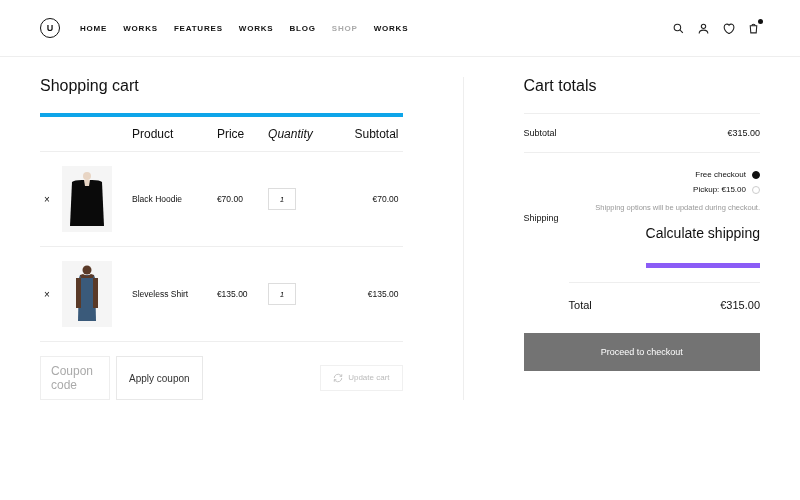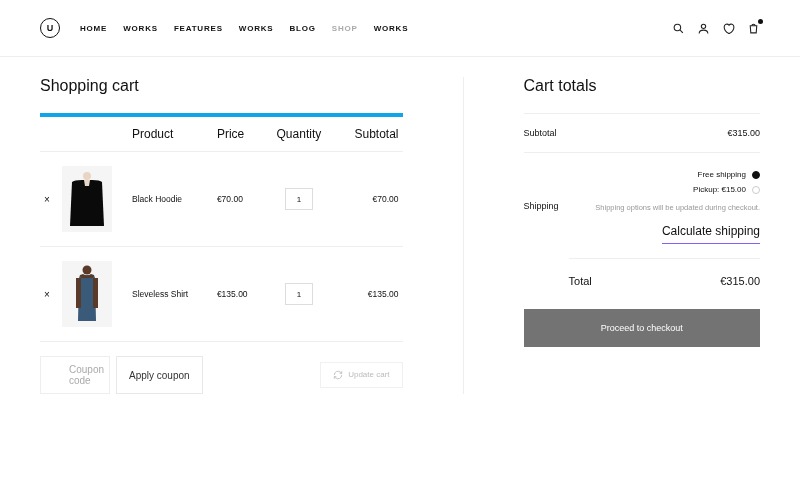--- a/index.html
+++ b/index.html
@@ -16,39 +16,39 @@
   .content { display: flex; padding: 20px 40px 40px; gap: 0; }
   .cart-section { flex: 1.15; padding-right: 60px; }
   .divider-v { width: 1px; background: #eee; }
   .totals-section { flex: 0.75; padding-left: 60px; }
   h2 { font-size: 16px; font-weight: 400; margin-bottom: 18px; }
   table { width: 100%; border-collapse: collapse; }
   th { font-size: 12px; font-weight: 500; color: #111; text-align: left; padding: 10px 4px; border-top: 4px solid #0ea5e9; }
   th:first-child, td:first-child { width: 18px; }
   th:nth-child(2), td:nth-child(2) { width: 70px; }
   th.r, td.r { text-align: right; }
-  th.c, td.c { text-align: center; }
+  th.c, td.c { text-align: left; font-style: italic; }
   td { font-size: 8.5px; padding: 14px 4px; vertical-align: middle; border-top: 1px solid #eee; }
   .remove { cursor: pointer; color: #111; font-size: 10px; }
   .thumb { width: 50px; height: 66px; display: flex; align-items: center; justify-content: center; }
   .qty { width: 28px; height: 22px; border: 1px solid #ddd; display: inline-flex; align-items: center; justify-content: center; font-size: 8px; }
   .coupon-row { display: flex; justify-content: space-between; align-items: center; padding-top: 14px; border-top: 1px solid #eee; gap: 8px; }
   .coupon-left { display: flex; gap: 6px; }
-  .coupon-input { border: 1px solid #eee; padding: 7px 28px; font-size: 10px; color: #aaa; width: 70px; }
+  .coupon-input { border: 1px solid #eee; padding: 7px 10px; font-size: 12px; color: #aaa; width: 70px; }
   .btn-light { border: 1px solid #e8e8e8; padding: 7px 12px; font-size: 10px; background: #fff; cursor: pointer; color: #333; }
   .btn-ghost { border: 1px solid #f0f0f0; padding: 7px 12px; font-size: 8px; background: #fff; color: #bbb; display: flex; align-items: flex-start; gap: 5px; cursor: pointer; }
   .totals-row { display: flex; justify-content: space-between; align-items: flex-start; border-top: 1px solid #eee; padding: 14px 0; font-size: 9px; }
   .totals-row.first { border-top-color: #eee; }
   .totals-row.big { font-size: 11px; padding: 16px 0; margin-left: 45px; }
   .ship-col { text-align: right; font-size: 8px; line-height: 1.9; }
   .ship-opt { display: flex; justify-content: flex-end; align-items: center; gap: 6px; }
   .radio { width: 8px; height: 8px; border: 1px solid #ccc; border-radius: 50%; display: inline-block; }
   .radio.sel { background: #111; border-color: #111; }
   .ship-note { color: #999; font-size: 7.5px; margin-top: 4px; }
-  .calc-link { font-size: 12px; border-bottom: 1px solid #8b5cf6; padding-bottom: 1px; margin-top: 4px; display: inline-block; cursor: pointer; }
+  .calc-link { font-size: 14px; border-bottom: 5px solid #8b5cf6; padding-bottom: 17px; margin-top: 4px; display: inline-block; cursor: pointer; }
   .checkout-btn { width: 100%; background: #737373; color: #fff; border: none; padding: 14px; font-size: 9px; cursor: pointer; margin-top: 6px; }
 </style>
 </head>
 <body>
 
 <header class="header">
   <div class="header-left">
     <div class="logo">U</div>
     <nav class="nav">
       <a>HOME</a>
@@ -152,21 +152,21 @@
   <aside class="totals-section">
     <h2>Cart totals</h2>
     <div class="totals-row first">
       <span>Subtotal</span>
       <span>€315.00</span>
     </div>
     <div class="totals-row">
       <span style="align-self:center">Shipping</span>
       <div class="ship-col">
         <div class="ship-opt">
-            <span>Free shipping</span>
+            <span>Free checkout</span>
             <span class="radio sel"></span>
           </div>
         <div class="ship-opt">
             <span>Pickup: €15.00</span>
             <span class="radio"></span>
           </div>
         <div class="ship-note">Shipping options will be updated during checkout.</div>
         <span class="calc-link">Calculate shipping</span>
       </div>
     </div>

